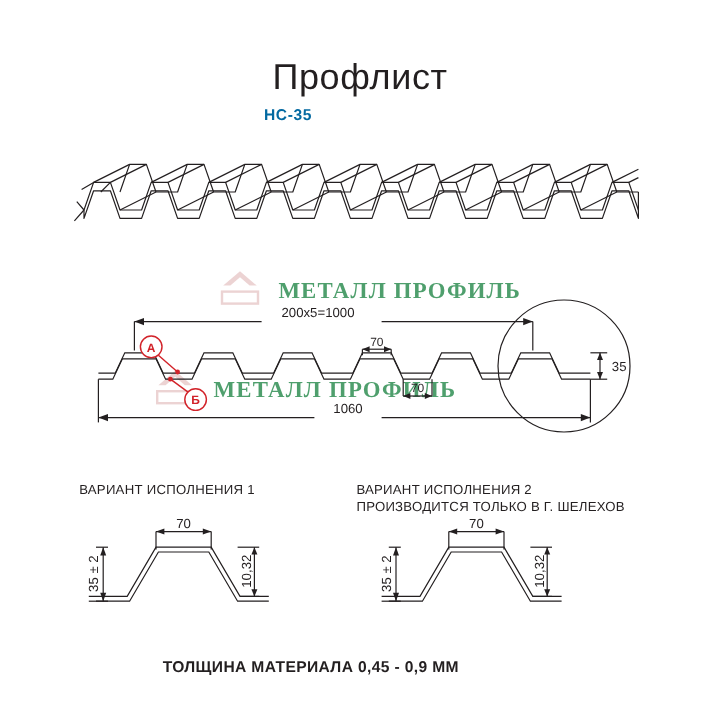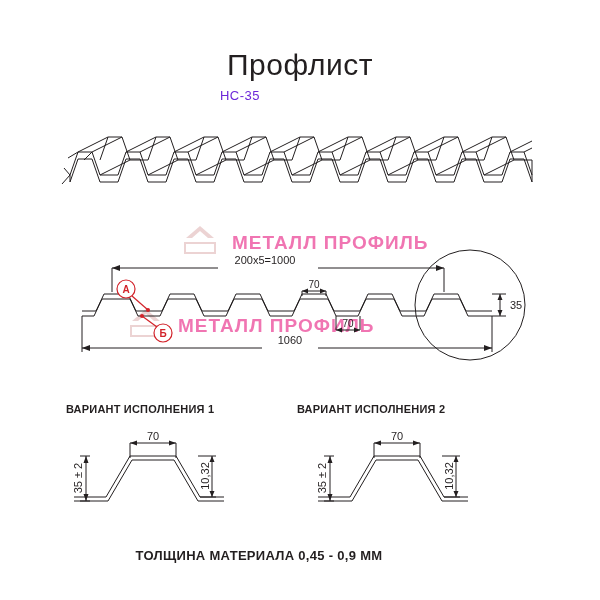--- a/index.html
+++ b/index.html
@@ -31,67 +31,68 @@
     font-weight: normal;
     letter-spacing: 0.5px;
   }
   .subtitle {
     position: absolute;
     left: 0;
     top: 88px;
     width: 480px;
     text-align: center;
     font-size: 13px;
+    font-weight: bold;
+    color: #0369a1;
+    letter-spacing: 0.5px;
+  }
+  .variant-label {
+    position: absolute;
+    font-size: 11px;
     font-weight: normal;
-    color: #6d28d9;
-    letter-spacing: 0.5px;
-  }
-  .variant-label {
-    position: absolute;
-    font-size: 11px;
-    font-weight: bold;
     letter-spacing: 0.2px;
     line-height: 14px;
   }
   #variant1-label { left: 66px; top: 402px; width: 220px; }
   #variant2-label { left: 297px; top: 402px; width: 250px; }
   .footer-note {
     position: absolute;
     left: 0;
     top: 548px;
     width: 518px;
     text-align: center;
     font-size: 13px;
     font-weight: bold;
     letter-spacing: 0.3px;
   }
   .wm {
     position: absolute;
-    font-family: Liberation Sans, sans-serif;
+    font-family: Liberation Serif, serif;
     font-weight: bold;
-    color: #ec4899;
+    color: #15803d;
     opacity: 0.75;
     white-space: nowrap;
     pointer-events: none;
   }
   #wm1 { left: 232px; top: 232px; font-size: 19px; letter-spacing: 1px; }
   #wm2 { left: 178px; top: 315px; font-size: 19px; letter-spacing: 1px; }
 </style>
 </head>
 <body>
 
 <div class="wm" id="wm1">МЕТАЛЛ ПРОФИЛЬ</div>
 <div class="wm" id="wm2">МЕТАЛЛ ПРОФИЛЬ</div>
 
 <div class="title">Профлист</div>
 <div class="subtitle">НС-35</div>
 
 <div class="variant-label" id="variant1-label">ВАРИАНТ ИСПОЛНЕНИЯ 1</div>
 <div class="variant-label" id="variant2-label">
   <span>ВАРИАНТ ИСПОЛНЕНИЯ 2</span><br>
+  <span>ПРОИЗВОДИТСЯ ТОЛЬКО В Г. ШЕЛЕХОВ</span>
 </div>
 
 <div class="footer-note">ТОЛЩИНА МАТЕРИАЛА 0,45 - 0,9 ММ</div>
 
 <svg id="sheet" viewBox="0 0 600 600" xmlns="http://www.w3.org/2000/svg">
 
   <g opacity="0.8">
     <path d="M186 238 l14 -12 l14 12 l-6 0 l-8 -7 l-8 7 z" fill="#e8c9c9"></path>
     <rect x="185" y="243" width="30" height="10" fill="none" stroke="#e8c9c9" stroke-width="2"></rect>
   </g>

